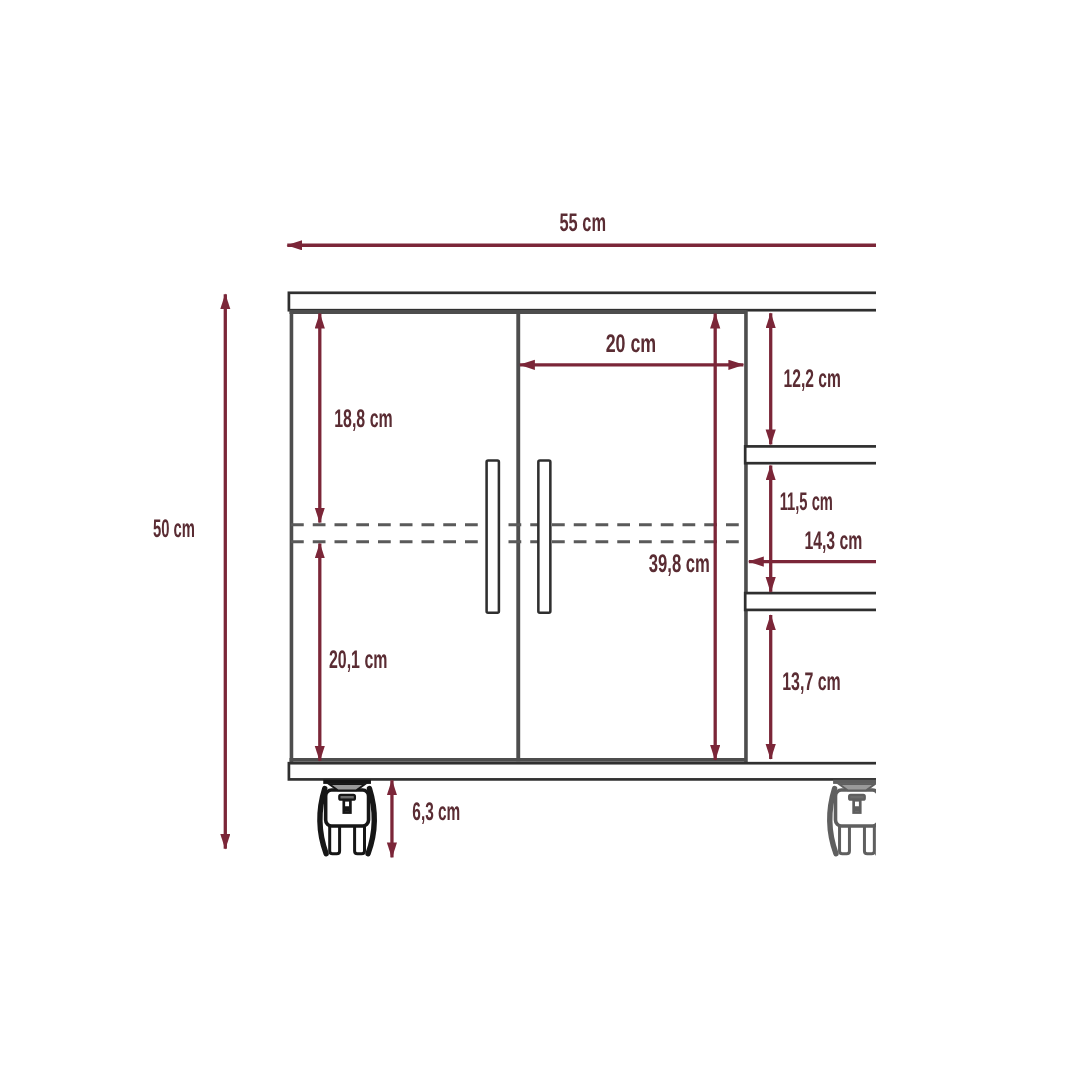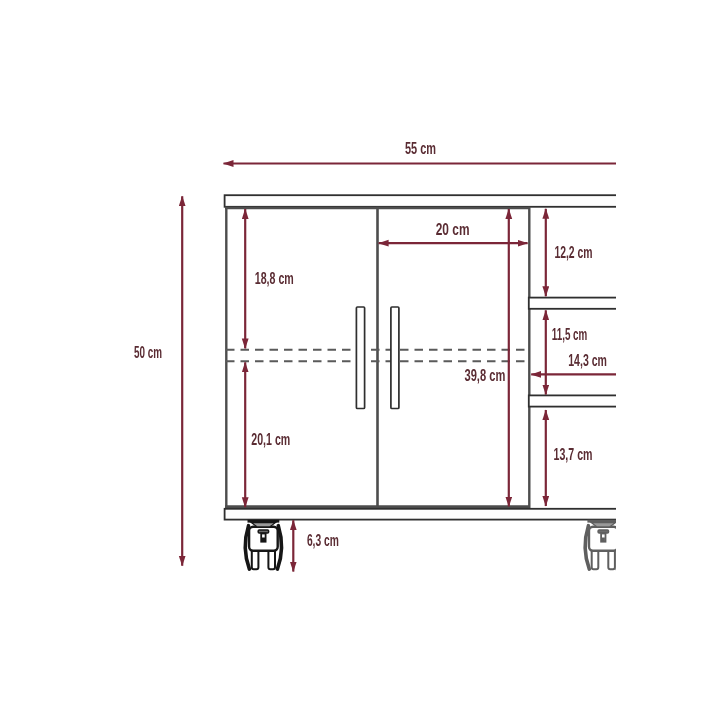--- a/index.html
+++ b/index.html
@@ -1,16 +1,16 @@
 <!DOCTYPE html>
 <html><head>
 <meta charset="utf-8">
 <style>
   html,body{margin:0;padding:0;background:#ffffff;}
-  .page{width:584px;height:720px;position:relative;overflow:hidden;background:#eab308;margin-left:32px;}
+  .page{width:584px;height:720px;position:relative;overflow:hidden;background:#eab308;}
   svg{display:block;}
   text{font-family:"Liberation Sans",sans-serif;font-weight:bold;fill:#5a2c33;}
 </style>
 </head>
 <body>
 <div class="page">
 <svg width="720" height="720" viewBox="0 0 720 720">
   <defs>
     <marker id="ah" markerWidth="12" markerHeight="8" refX="10" refY="3.4" orient="auto-start-reverse" markerUnits="userSpaceOnUse">
       <path d="M0,0 L10.5,3.4 L0,6.8 Z" fill="#7b2638"></path>

